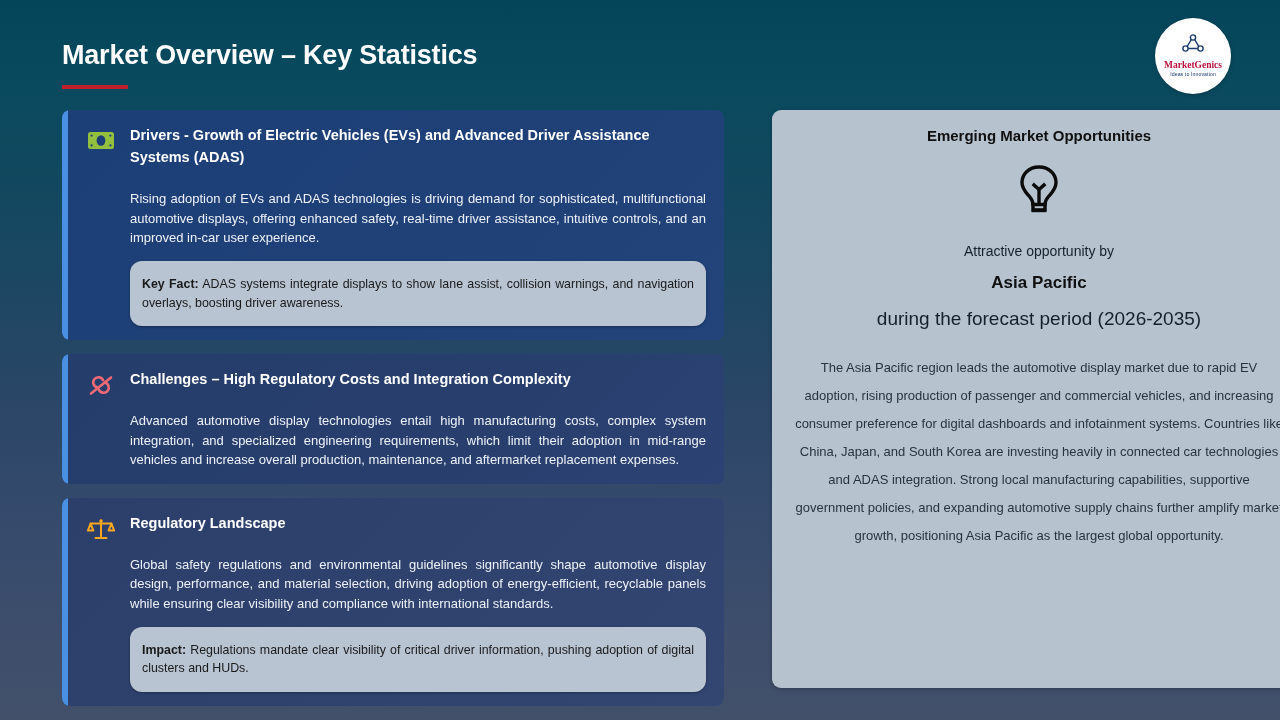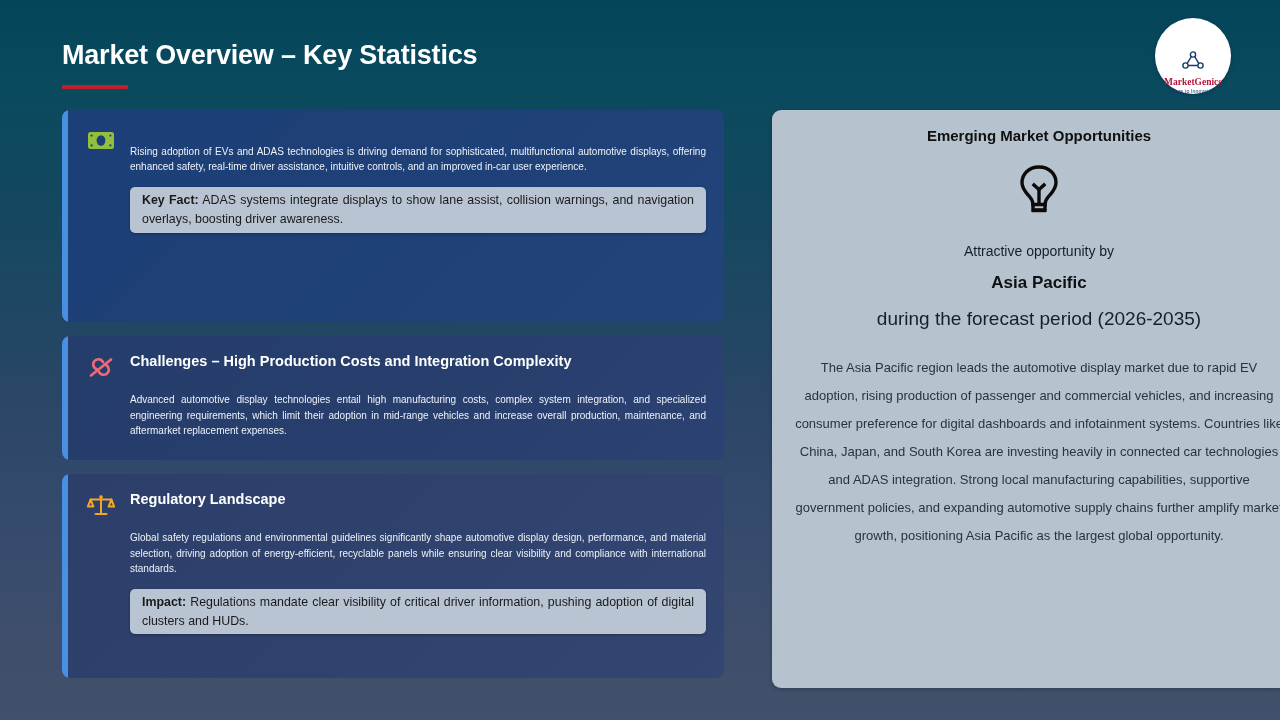--- a/index.html
+++ b/index.html
@@ -50,21 +50,21 @@
     position: absolute;
     left: 1155px;
     top: 18px;
     width: 76px;
     height: 76px;
     border-radius: 50%;
     background: #ffffff;
     display: flex;
     flex-direction: column;
     align-items: center;
-    justify-content: flex-end;
+    justify-content: center;
     box-shadow: 0 1px 4px rgba(0,0,0,.25);
   }
   .logo-mark { margin-bottom: 1px; }
   .logo-name {
     font-size: 9.5px;
     font-weight: bold;
     color: #b8123c;
     font-family: "Liberation Serif", serif;
     line-height: 1;
   }
@@ -119,33 +119,33 @@
   .card-body { flex: 1 1 auto; min-width: 0; }
 
   .card-title {
     font-size: 14.5px;
     font-weight: bold;
     color: #ffffff;
     line-height: 1.55;
     margin-bottom: 1px;
   }
   .card-text {
-    font-size: 10px;
+    font-size: 13px;
     color: #eef2f8;
     line-height: 1.52;
     text-align: justify;
     text-justify: inter-word;
     margin-top: 20px;
   }
 
   .callout {
     margin: 13px 0 0 44px;
     background: #b9c4d2;
-    border-radius: 5px;
-    padding: 4px 12px;
+    border-radius: 12px;
+    padding: 14px 12px;
     box-shadow: 0 1px 3px rgba(0,0,0,.3);
     font-size: 12.4px;
     color: #1a1a1a;
     line-height: 1.5;
     text-align: justify;
     text-justify: inter-word;
   }
   .callout b { font-weight: bold; }
 
   
@@ -229,41 +229,42 @@
         <svg width="28" height="22" viewBox="0 0 28 22">
           <rect x="1" y="2" width="26" height="17" rx="2.5" fill="#92c03e"></rect>
           <ellipse cx="14" cy="10.5" rx="4.4" ry="5.2" fill="#1d3f77"></ellipse>
           <circle cx="4.6" cy="5.6" r="1.1" fill="#1d3f77"></circle>
           <circle cx="23.4" cy="5.6" r="1.1" fill="#1d3f77"></circle>
           <circle cx="4.6" cy="15.4" r="1.1" fill="#1d3f77"></circle>
           <circle cx="23.4" cy="15.4" r="1.1" fill="#1d3f77"></circle>
         </svg>
       </span>
       <div class="card-body">
+        <div class="card-title">Drivers - Growth of Electric Vehicles (EVs) and Advanced Driver Assistance Systems (ADAS)</div>
         <div class="card-text">Rising adoption of EVs and ADAS technologies is driving demand for sophisticated, multifunctional automotive displays, offering enhanced safety, real-time driver assistance, intuitive controls, and an improved in-car user experience.</div>
       </div>
     </div>
     <div class="callout">
       <b>Key Fact:</b><span> ADAS systems integrate displays to show lane assist, collision warnings, and navigation overlays, boosting driver awareness.</span>
     </div>
   </div>
 
   <div class="card card-2">
     <div class="card-head">
       <span class="card-icon">
         <svg width="28" height="24" viewBox="0 0 28 24">
           <g stroke="#f06a75" stroke-width="2.6" fill="none" stroke-linecap="round">
             <path d="M10.5 14.5 a5.2 5.2 0 1 1 5.6 -7.4"></path>
             <path d="M17.5 9.5 a5.2 5.2 0 1 1 -5.6 7.4"></path>
             <path d="M4 20.5 L24 4.5"></path>
           </g>
         </svg>
       </span>
       <div class="card-body">
-        <div class="card-title">Challenges – High Production Costs and Integration Complexity</div>
+        <div class="card-title">Challenges – High Regulatory Costs and Integration Complexity</div>
         <div class="card-text">Advanced automotive display technologies entail high manufacturing costs, complex system integration, and specialized engineering requirements, which limit their adoption in mid-range vehicles and increase overall production, maintenance, and aftermarket replacement expenses.</div>
       </div>
     </div>
   </div>
 
   <div class="card card-3">
     <div class="card-head">
       <span class="card-icon">
         <svg width="28" height="24" viewBox="0 0 28 24">
           <g stroke="#f5a623" stroke-width="2" fill="none" stroke-linecap="round" stroke-linejoin="round">

